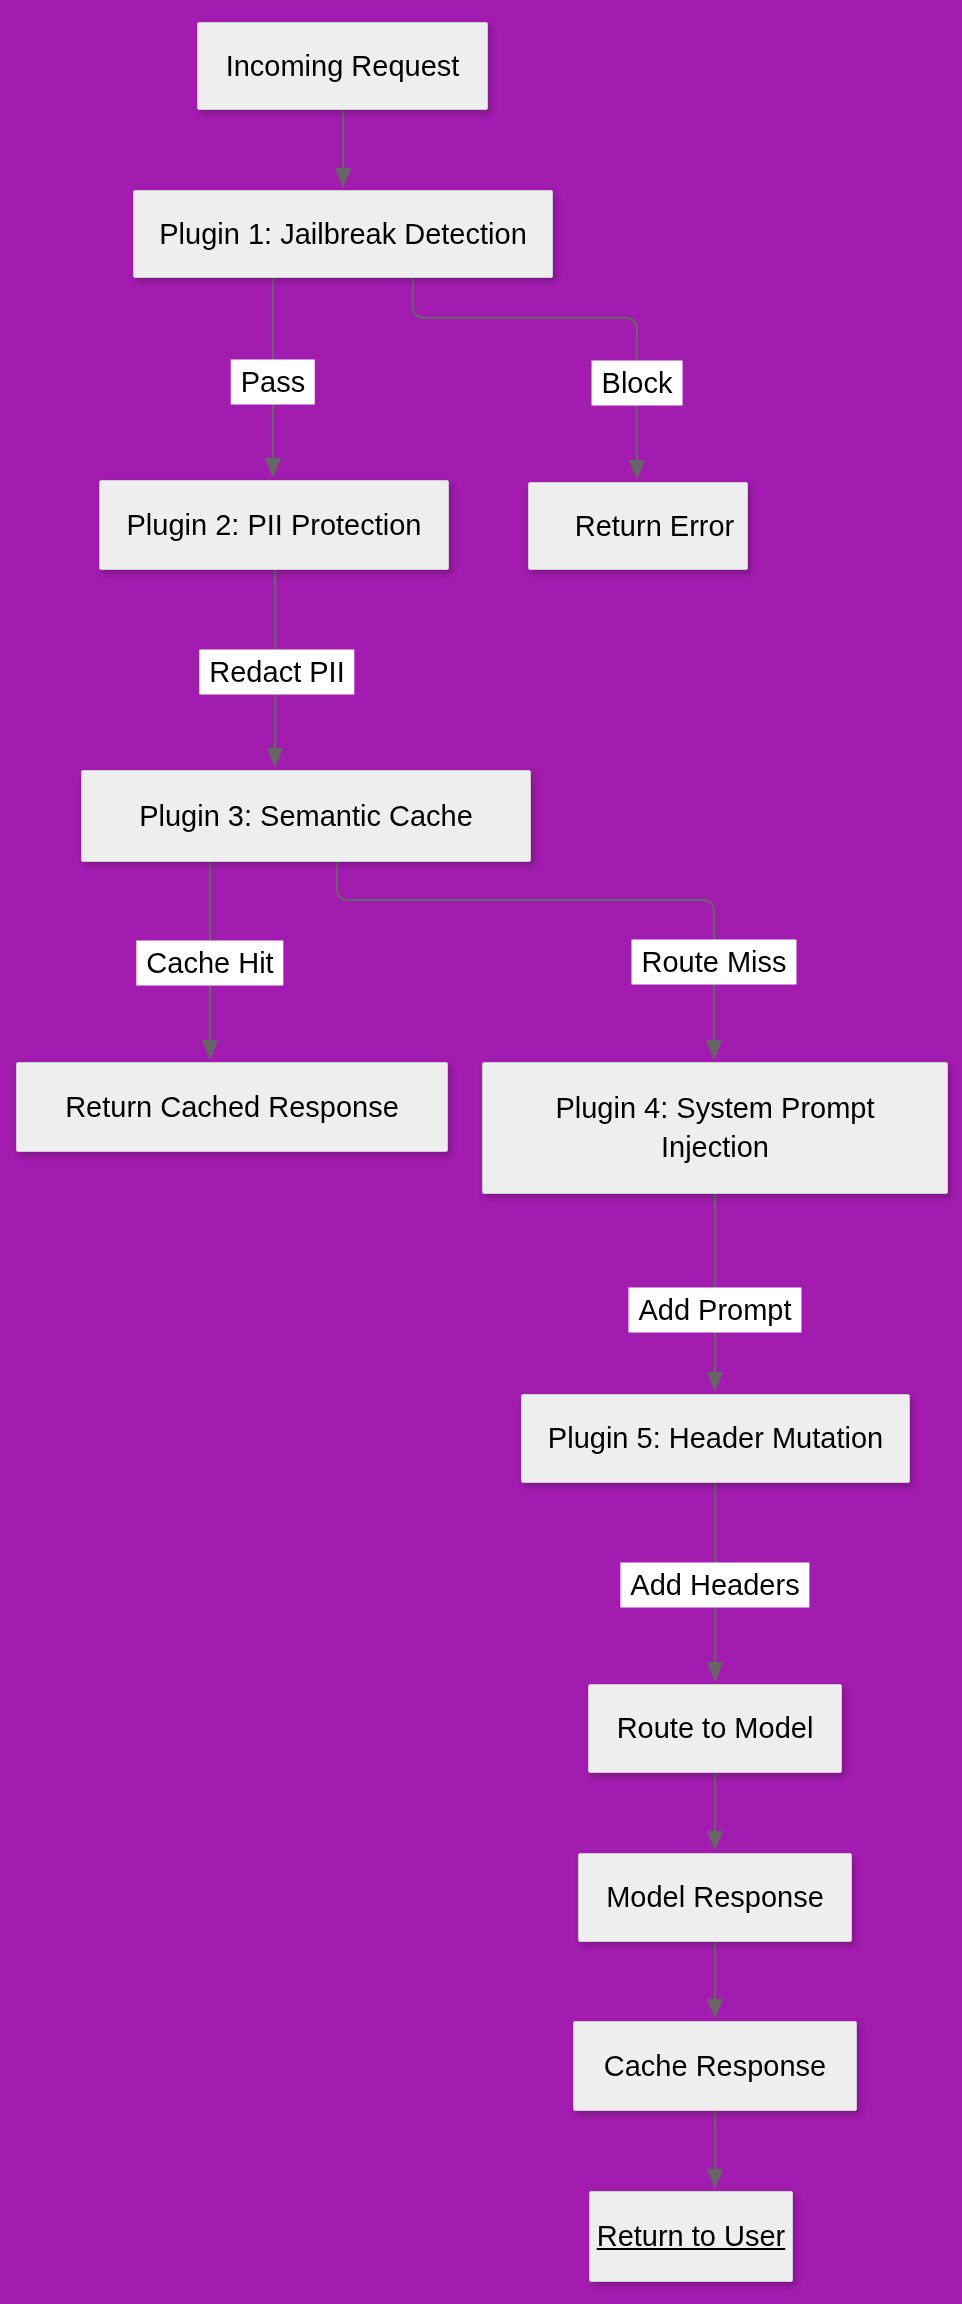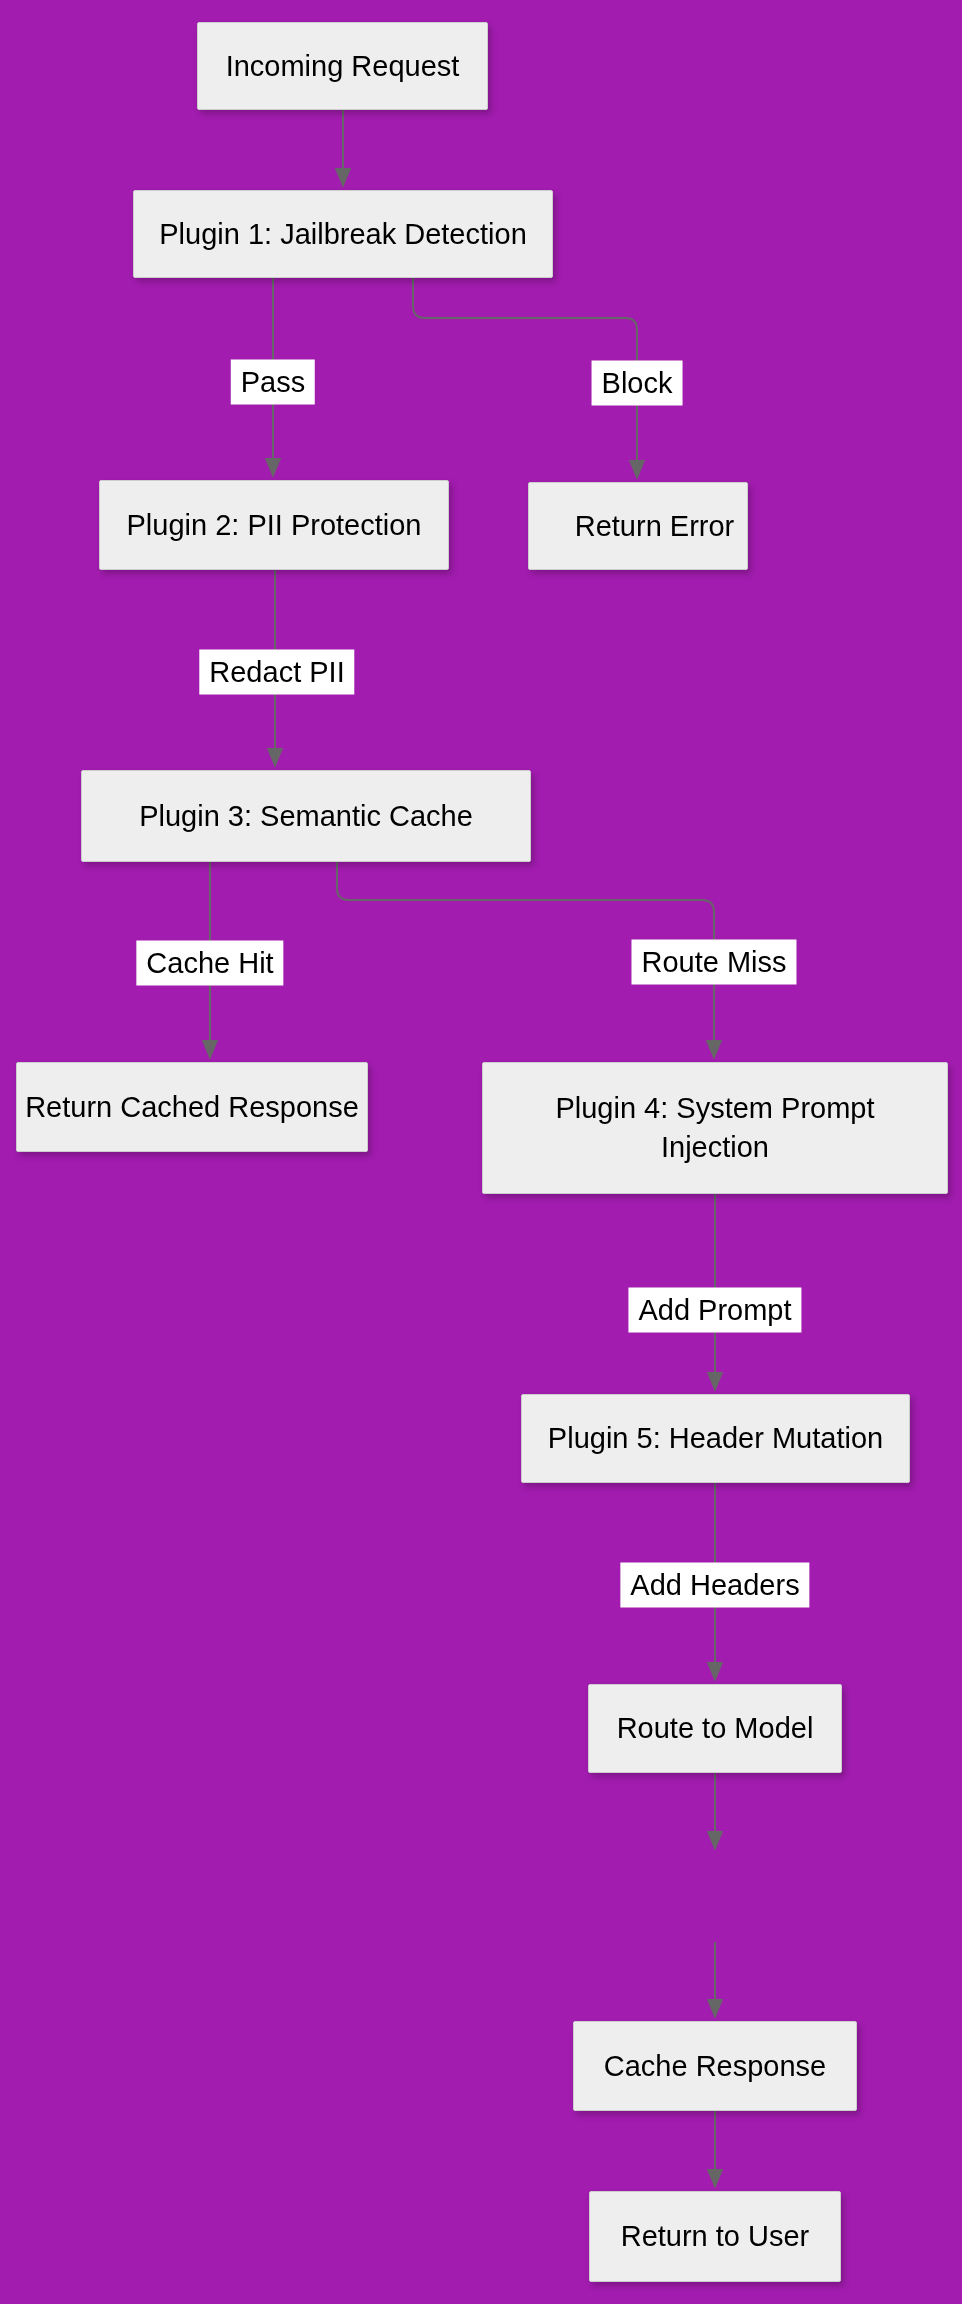--- a/index.html
+++ b/index.html
@@ -77,32 +77,33 @@
   <div class="node" style="left:197px; top:22px; width:291px; height:88px;">Incoming Request</div>
 
   <div class="node" style="left:133px; top:190px; width:420px; height:88px;">Plugin 1: Jailbreak Detection</div>
 
   <div class="node" style="left:99px; top:480px; width:350px; height:90px;">Plugin 2: PII Protection</div>
 
   <div class="node" style="left:528px; top:482px; width:220px; height:88px;padding-left:33px;">Return Error</div>
 
   <div class="node" style="left:81px; top:770px; width:450px; height:92px;">Plugin 3: Semantic Cache</div>
 
-  <div class="node" style="left:16px; top:1062px; width:352px; height:90px;">Return Cached Response</div>
+  <div class="node" style="left:16px; top:1062px; width:432px; height:90px;">Return Cached Response</div>
 
   <div class="node wrap" style="left:482px; top:1062px; width:466px; height:132px;">Plugin 4: System Prompt Injection</div>
 
   <div class="node" style="left:521px; top:1394px; width:389px; height:89px;">Plugin 5: Header Mutation</div>
 
   <div class="node" style="left:588px; top:1684px; width:254px; height:89px;">Route to Model</div>
 
+  <div class="node" style="left:578px; top:1853px; width:274px; height:89px;">Model Response</div>
 
   <div class="node" style="left:573px; top:2021px; width:284px; height:90px;">Cache Response</div>
 
-  <div class="node" style="left:589px; top:2191px; width:252px; height:91px;">Return to User</div>
+  <div class="node" style="left:589px; top:2191px; width:204px; height:91px;text-decoration:underline;">Return to User</div>
 
   <span class="edge-label" style="left:273px; top:382px;">Pass</span>
 
   <span class="edge-label" style="left:637px; top:383px;">Block</span>
 
   <span class="edge-label" style="left:277px; top:672px;">Redact PII</span>
 
   <span class="edge-label" style="left:210px; top:963px;">Cache Hit</span>
 
   <span class="edge-label" style="left:714px; top:962px;">Route Miss</span>

